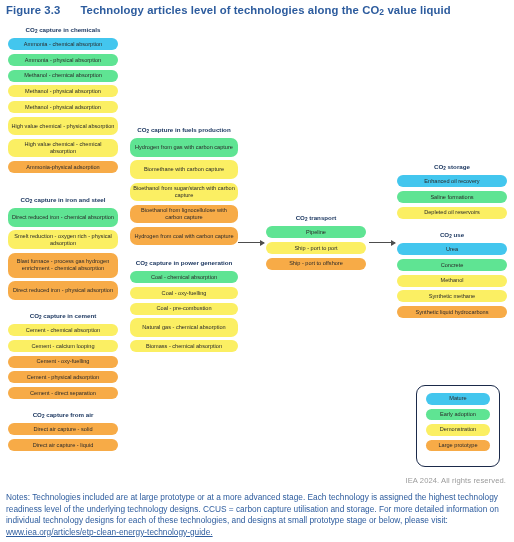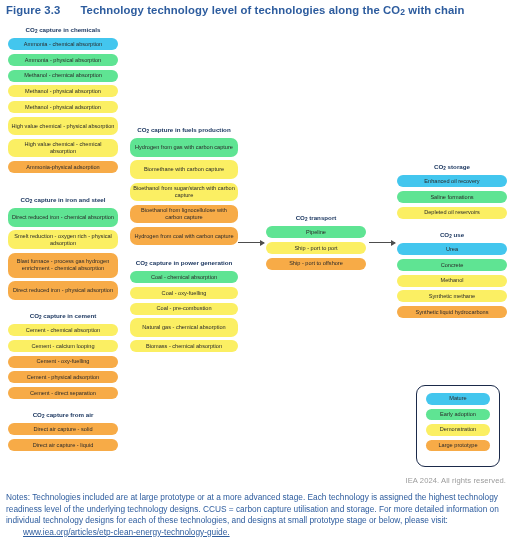--- a/index.html
+++ b/index.html
@@ -64,28 +64,28 @@
 
   
   .credit{
     position:absolute;right:8px;top:476px;
     font-size:7.6px;color:#9b9b9b;letter-spacing:.1px;
   }
   .notes{
     position:absolute;left:6px;top:492px;width:503px;
     font-size:8.3px;line-height:11.6px;color:#2d5c9e;
   }
-  .notes a{color:#2d5c9e;text-decoration:underline;margin-left:17px;}
+  .notes a{color:#2d5c9e;text-decoration:underline;}
   sub{font-size:75%;vertical-align:baseline;position:relative;bottom:-1px;}
 </style>
 </head>
 <body>
 
 <div class="figure-title">
-  <span class="num">Figure 3.3</span><span>Technology technology level of technologies along the CO</span><sub>2</sub><span> with chain</span>
+  <span class="num">Figure 3.3</span><span>Technology articles level of technologies along the CO</span><sub>2</sub><span> value liquid</span>
 </div>
 <div class="hr-top"></div>
 
 <div id="canvas"></div>
 
 <div class="arrow" style="left:238px;top:242px;width:26px;"></div>
 <div class="arrow" style="left:369px;top:242px;width:26px;"></div>
 
 <div class="legend-box">
   <div id="legend-items">

